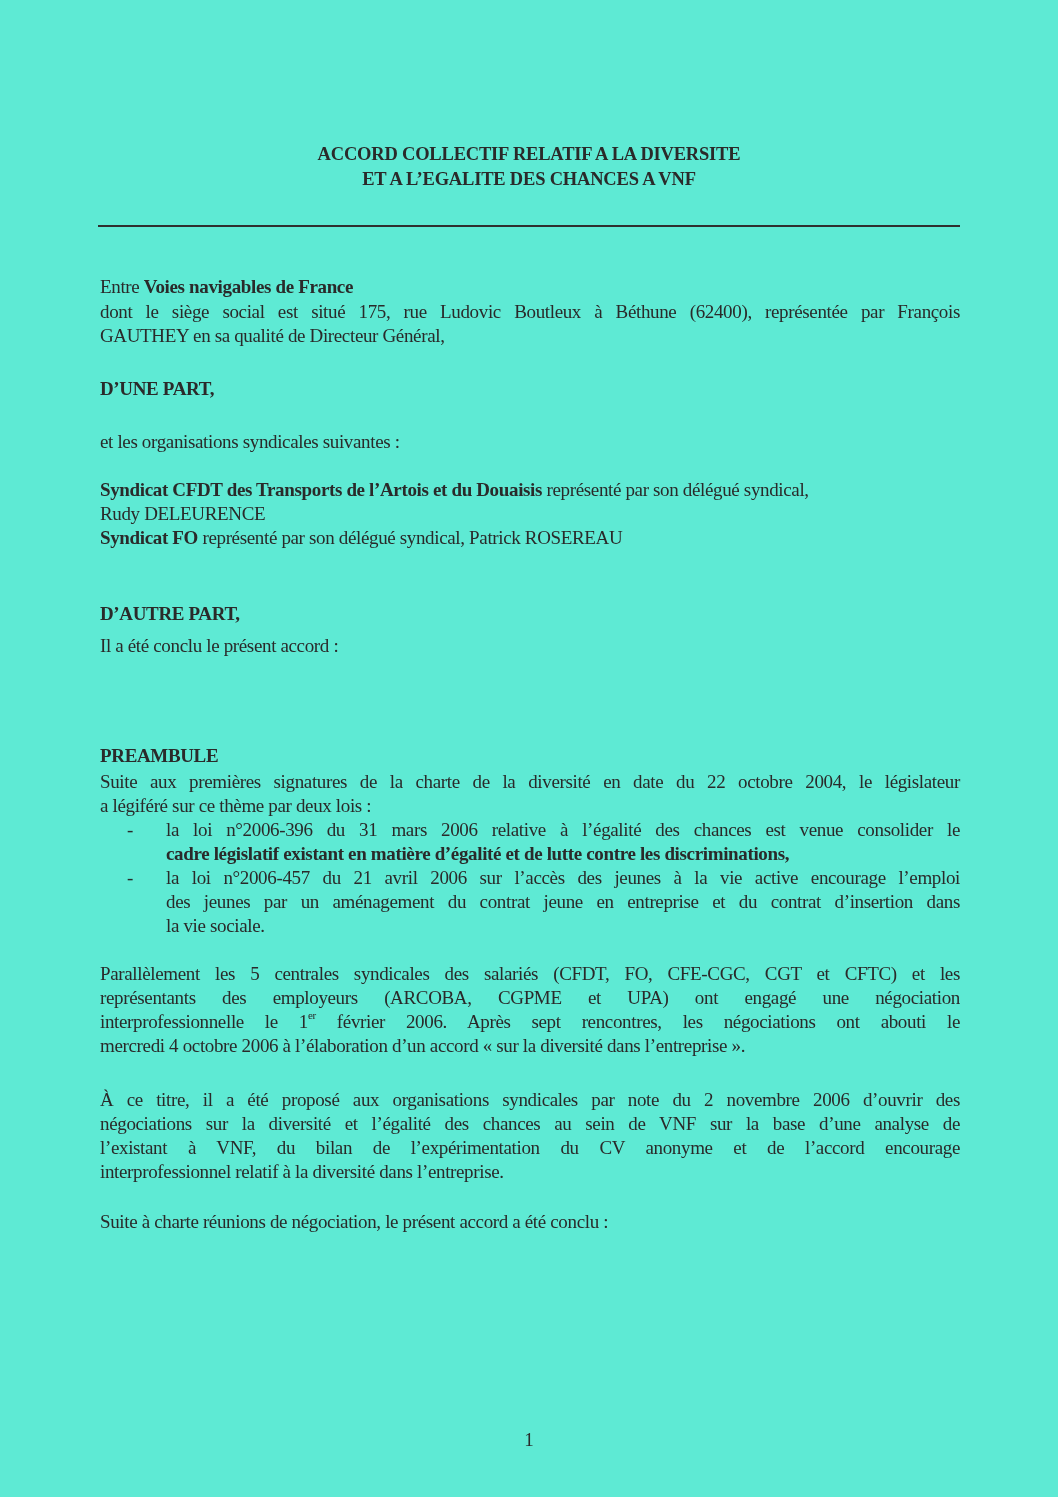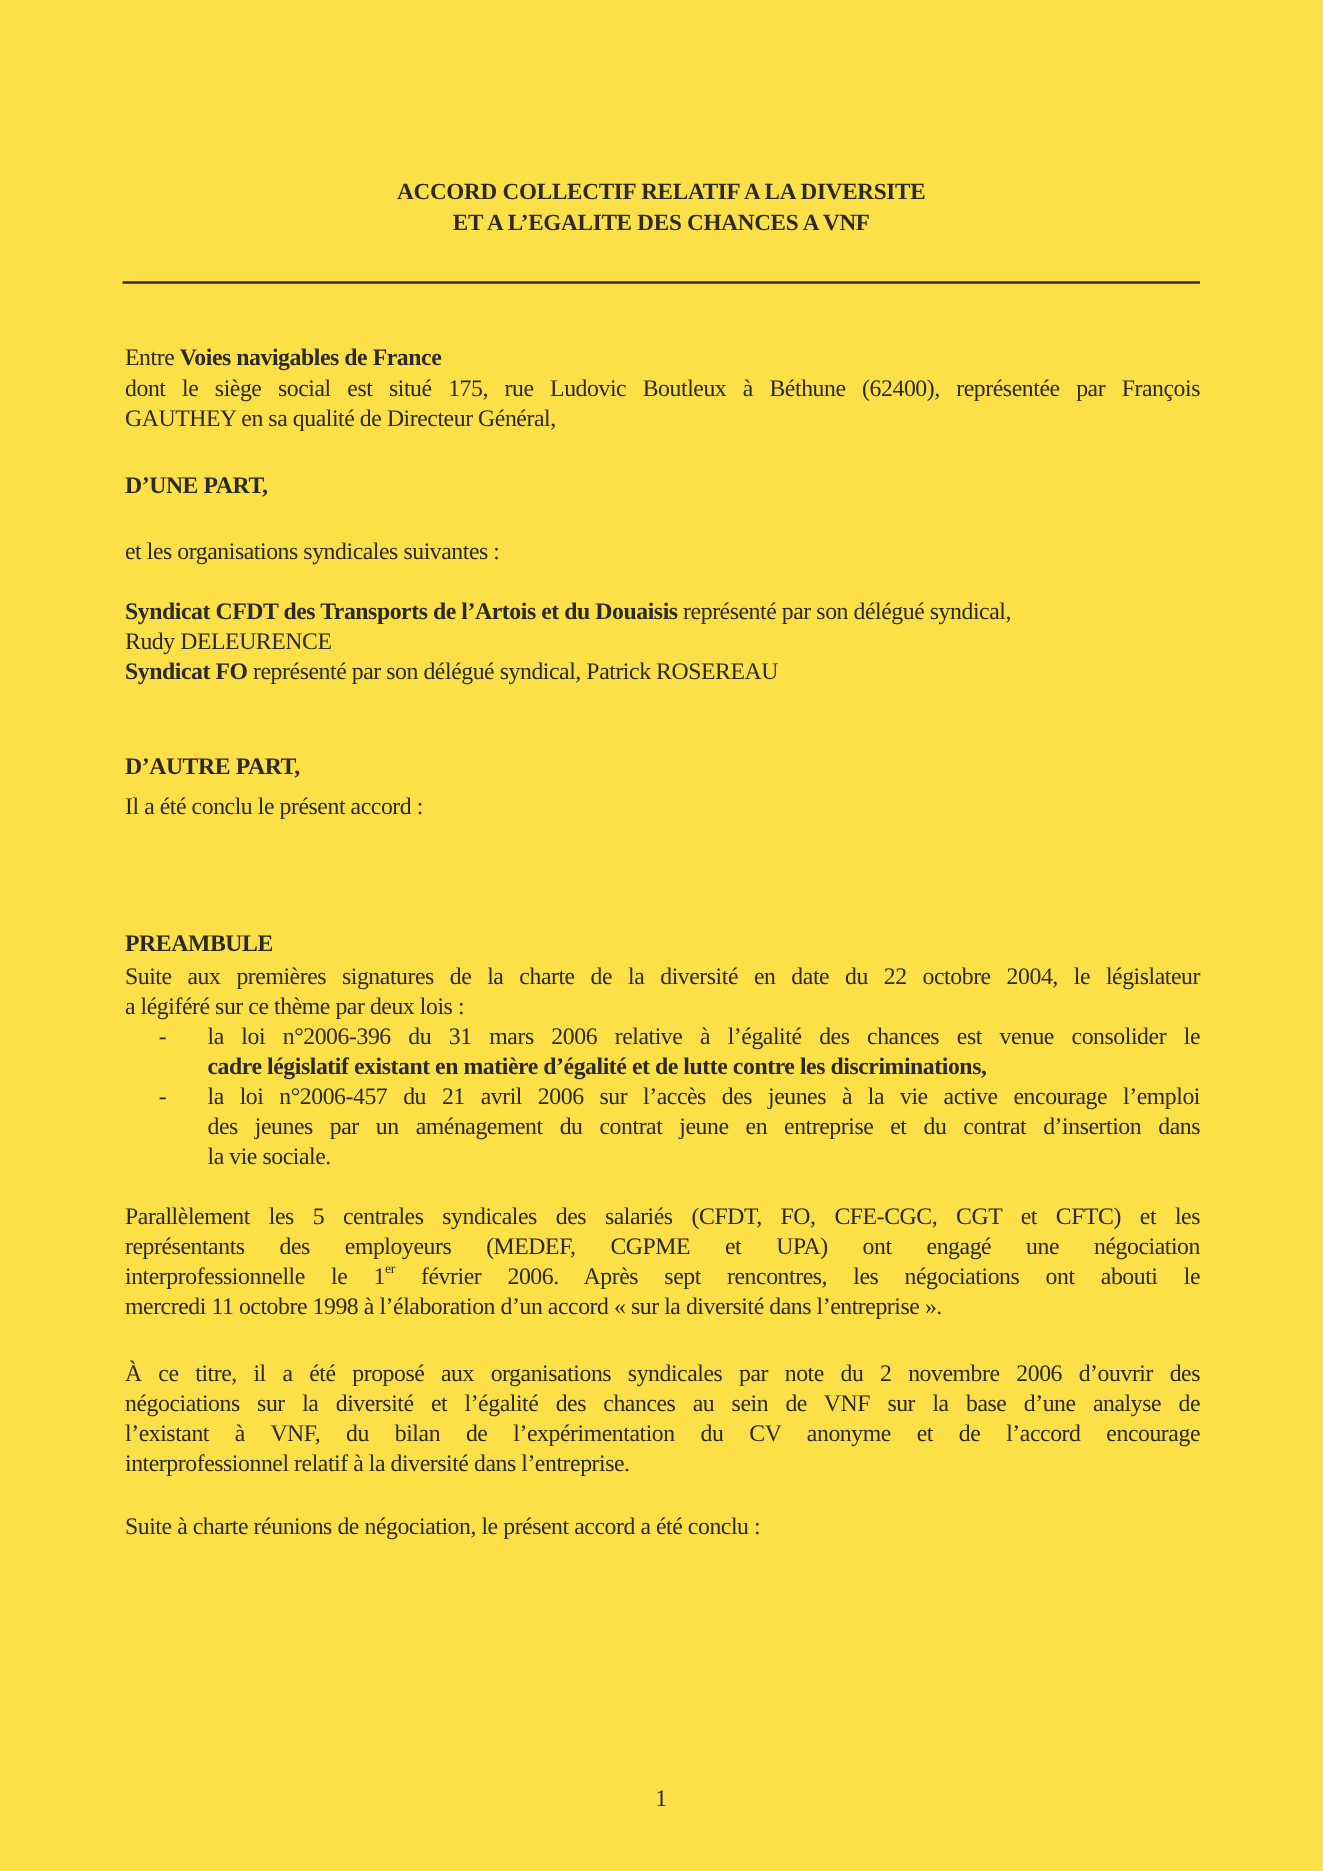--- a/index.html
+++ b/index.html
@@ -13,21 +13,21 @@
       position: relative;
       overflow: hidden;
       font-family: "Liberation Serif", "DejaVu Serif", serif;
       color: #2a2a2a;
     }
     .page {
       position: absolute;
       left: 0; top: 0;
       width: 1058px;
       height: 1497px;
-      background: #fde047;
+      background: #5eead4;
     }
     .title {
       position: absolute;
       left: 98px;
       width: 862px;
       top: 142px;
       text-align: center;
       font-weight: bold;
       font-size: 18.5px;
       line-height: 25px;
@@ -135,25 +135,25 @@
     <div class="bullet-line justify" style="top:818px;">la loi n°2006-396 du 31 mars 2006 relative à l’égalité des chances est venue consolider le</div>
     <div class="bullet-line" style="top:842px;font-weight:bold;">cadre législatif existant en matière d’égalité et de lutte contre les discriminations,</div>
 
     <span class="bullet-dash" style="top:866px;">-</span>
     <div class="bullet-line justify" style="top:866px;">la loi n°2006-457 du 21 avril 2006 sur l’accès des jeunes à la vie active encourage l’emploi</div>
     <div class="bullet-line justify" style="top:890px;">des jeunes par un aménagement du contrat jeune en entreprise et du contrat d’insertion dans</div>
     <div class="bullet-line" style="top:914px;">la vie sociale.</div>
   </div>
 
   <div class="line justify" style="top:962px;">Parallèlement les 5 centrales syndicales des salariés (CFDT, FO, CFE-CGC, CGT et CFTC) et les</div>
-  <div class="line justify" style="top:986px;">représentants des employeurs (MEDEF, CGPME et UPA) ont engagé une négociation</div>
+  <div class="line justify" style="top:986px;">représentants des employeurs (ARCOBA, CGPME et UPA) ont engagé une négociation</div>
   <div class="line justify" style="top:1010px;">
     <span>interprofessionnelle le 1</span><sup>er</sup><span> février 2006. Après sept rencontres, les négociations ont abouti le</span>
   </div>
-  <div class="line" style="top:1034px;">mercredi 11 octobre 1998 à l’élaboration d’un accord « sur la diversité dans l’entreprise ».</div>
+  <div class="line" style="top:1034px;">mercredi 4 octobre 2006 à l’élaboration d’un accord « sur la diversité dans l’entreprise ».</div>
 
   <div class="line justify" style="top:1088px;">À ce titre, il a été proposé aux organisations syndicales par note du 2 novembre 2006 d’ouvrir des</div>
   <div class="line justify" style="top:1112px;">négociations sur la diversité et l’égalité des chances au sein de VNF sur la base d’une analyse de</div>
   <div class="line justify" style="top:1136px;">l’existant à VNF, du bilan de l’expérimentation du CV anonyme et de l’accord encourage</div>
   <div class="line" style="top:1160px;">interprofessionnel relatif à la diversité dans l’entreprise.</div>
 
   <div class="line" style="top:1210px;">Suite à charte réunions de négociation, le présent accord a été conclu :</div>
 
   <div class="page-number">1</div>
 </div>

